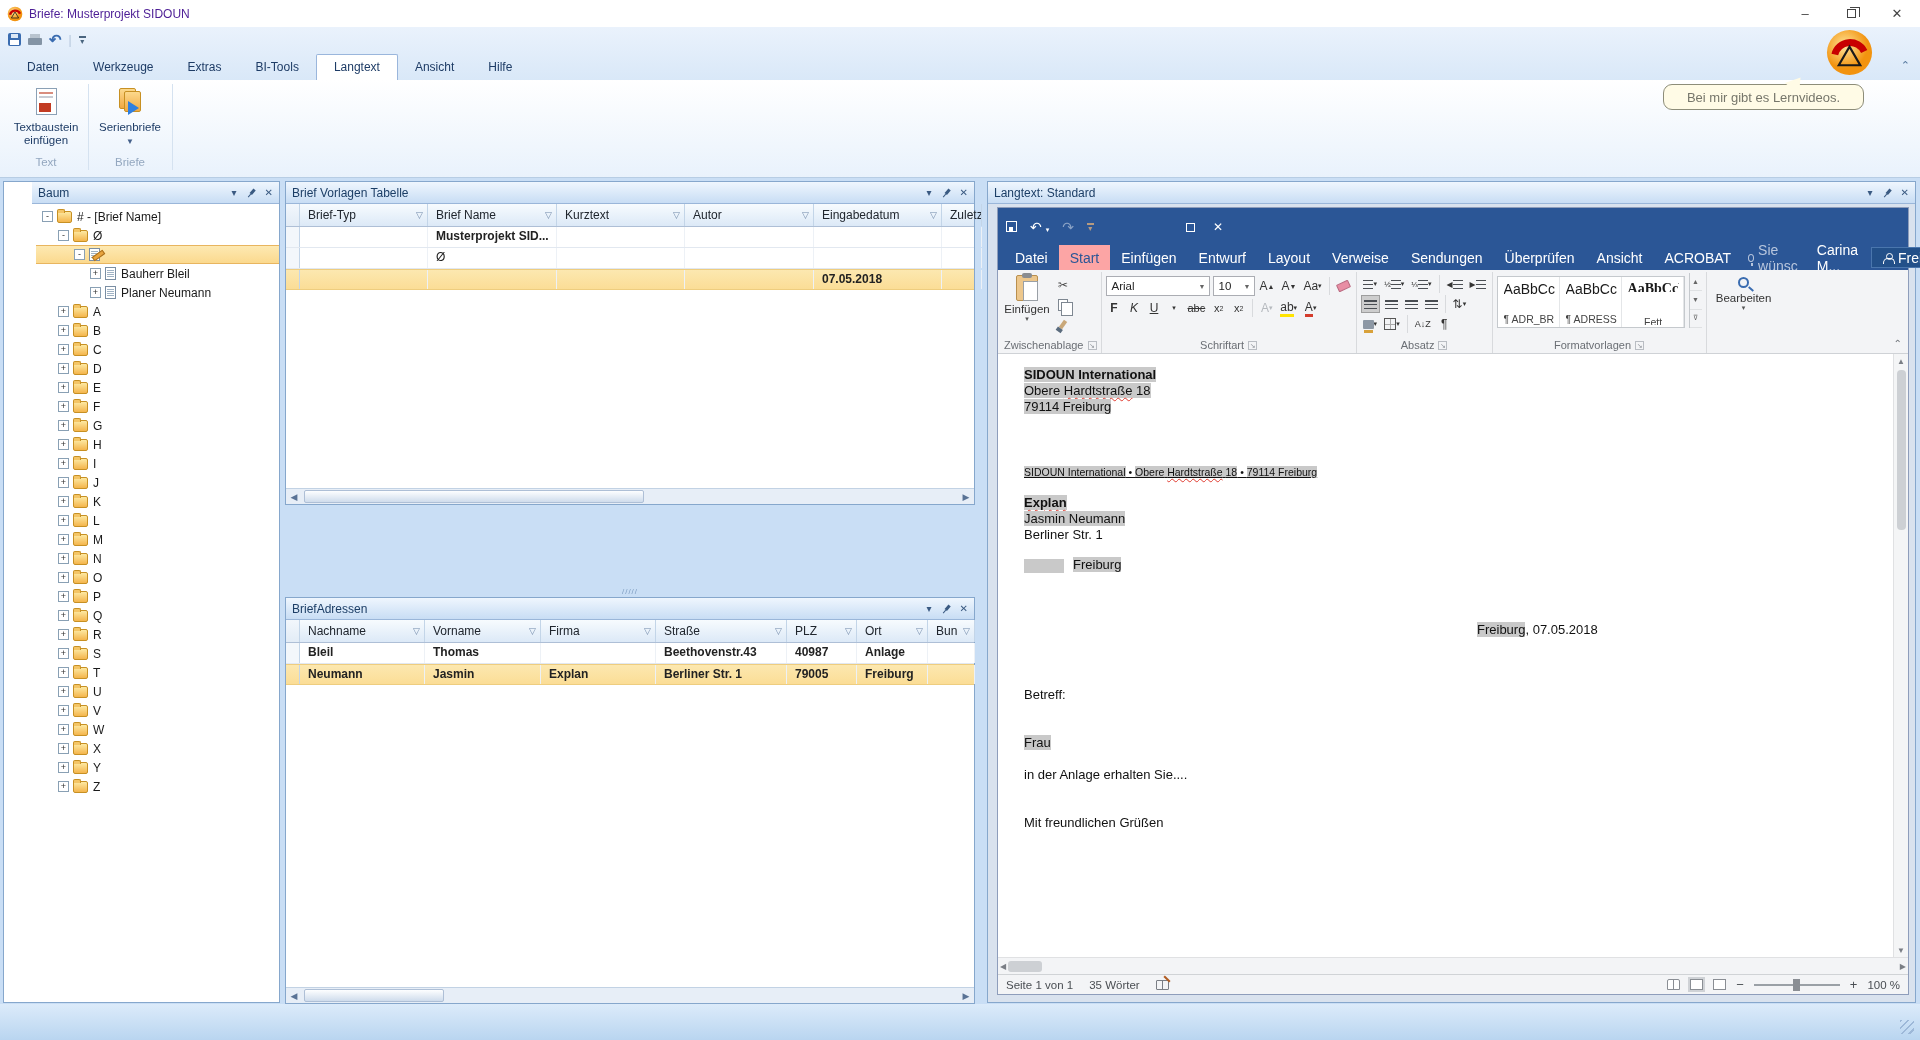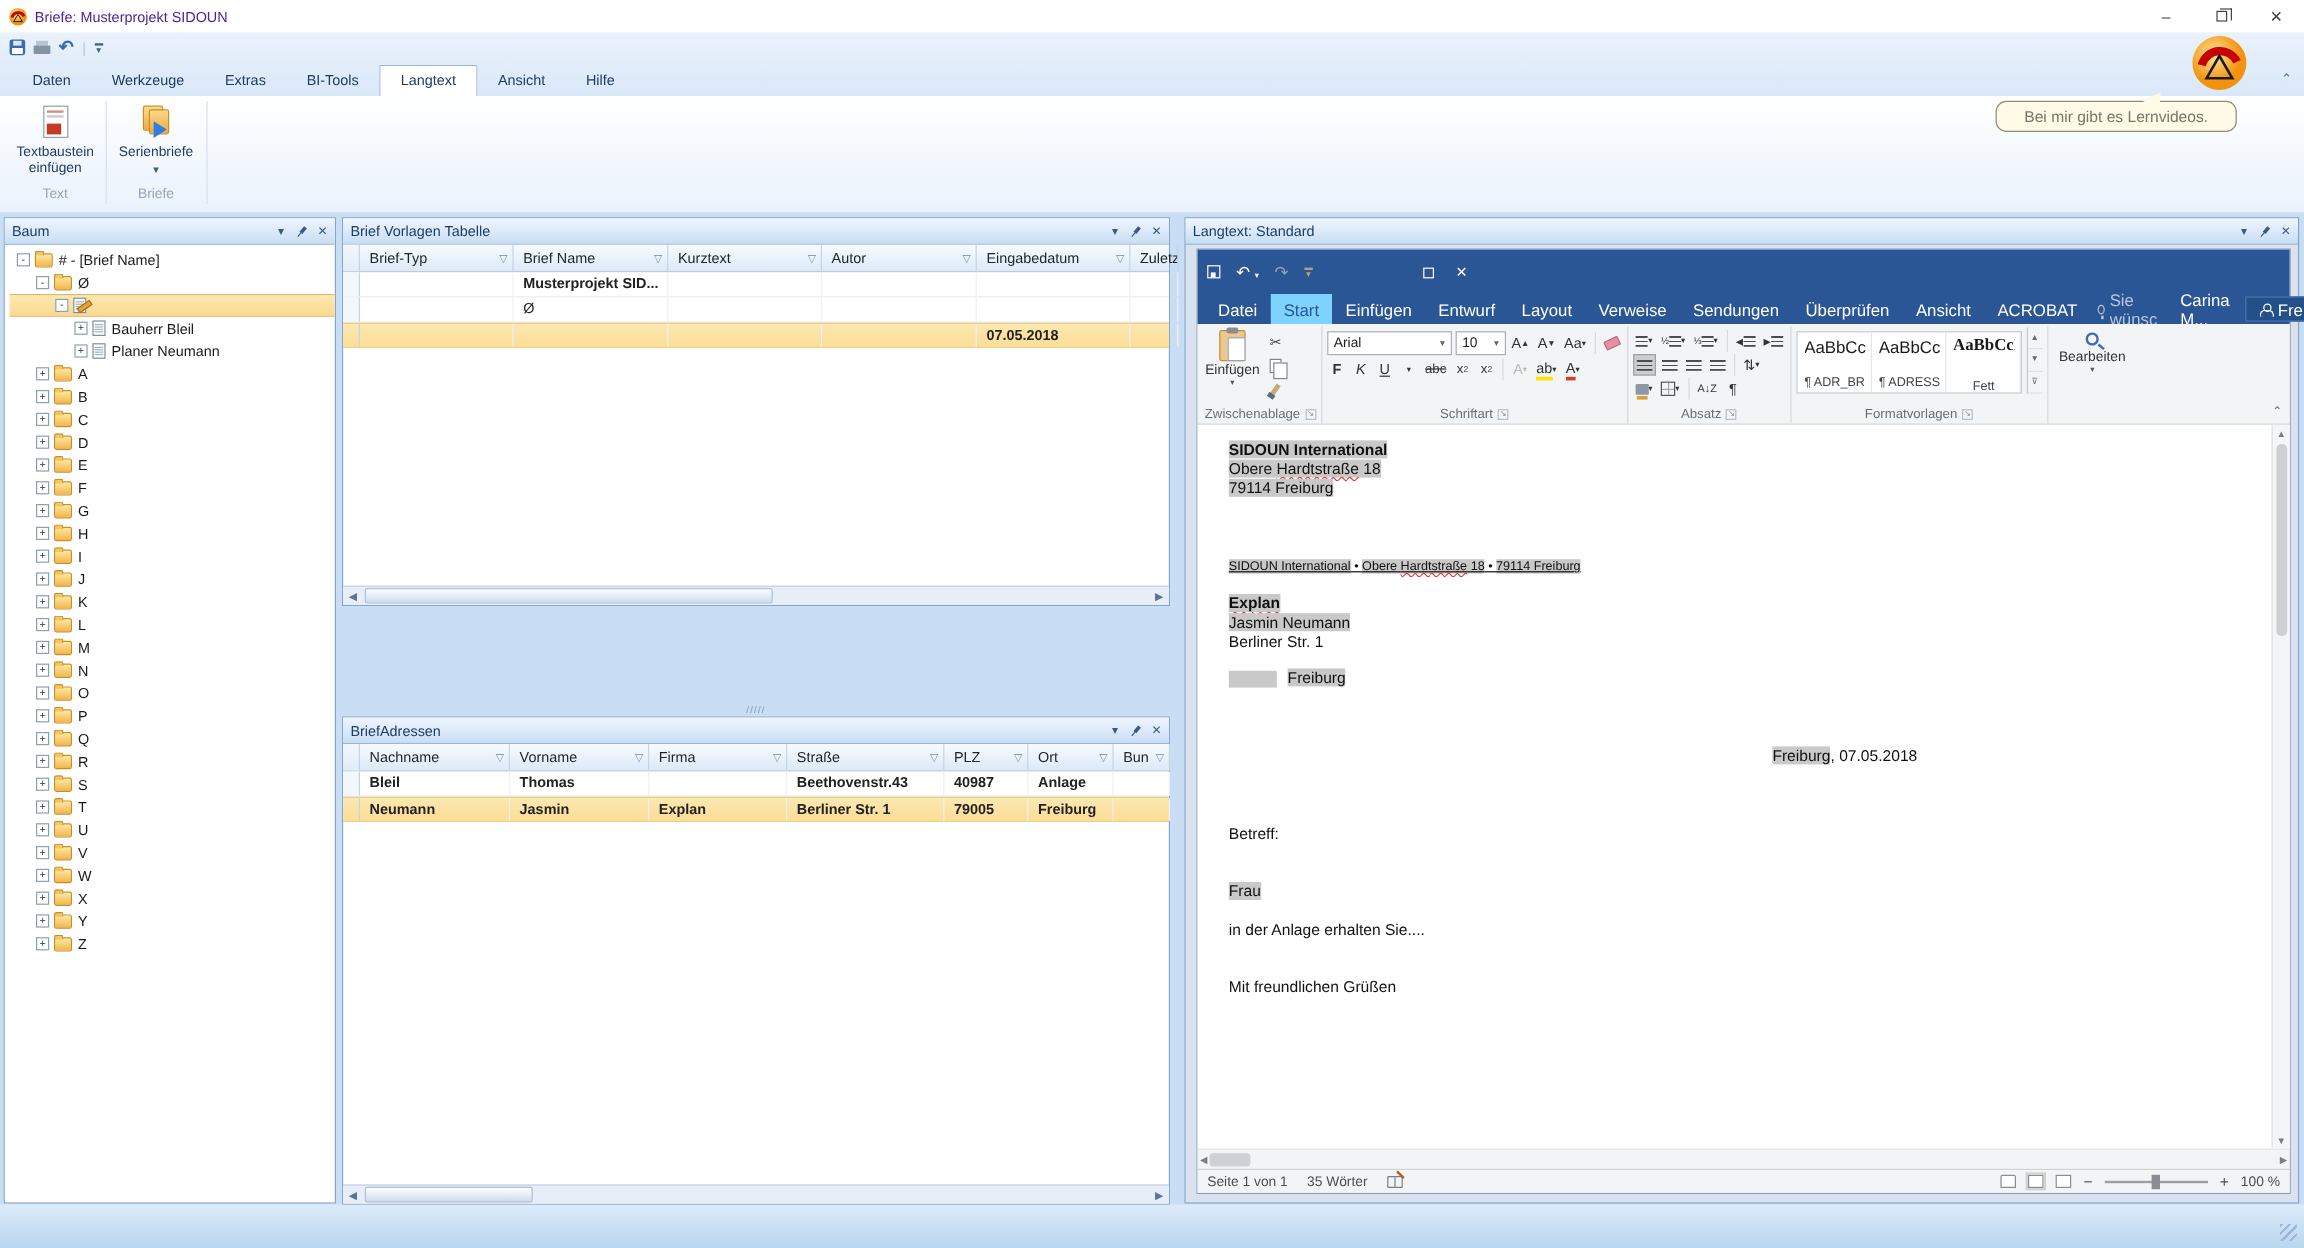--- a/index.html
+++ b/index.html
@@ -62,21 +62,21 @@
           background:repeating-linear-gradient(135deg,#9db8d8 0 2px,transparent 2px 5px); }
 
   .panel { position:absolute; border:1px solid #86a7cc; background:#fff; }
   .phead { height:22px; background:linear-gradient(#eff6fe,#c8ddf4); border-bottom:1px solid #9ab6d9; display:flex; align-items:center; padding:0 6px; color:#1c3e66; font-size:12px; }
   .phead .ph-icons { margin-left:auto; display:flex; align-items:center; gap:9px; color:#3a5a82; font-size:10px; }
   .pin { display:inline-block; width:10px; height:10px; position:relative; transform:rotate(40deg); }
   .pin::before { content:""; position:absolute; left:4px; top:0; width:3px; height:6px; background:#3a5a82; }
   .pin::after { content:""; position:absolute; left:5px; top:6px; width:1px; height:4px; background:#3a5a82; }
 
   
-  #treepanel { left:3px; top:181px; width:277px; height:822px; }
+  #treepanel { left:3px; top:181px; width:277px; height:822px;padding-left:28px; }
   .treebody { position:relative; padding:3px 0 0 4px; overflow:hidden; height:calc(100% - 22px); }
   .trow { height:19px; display:flex; align-items:center; font-size:12px; color:#1a1a1a; position:relative; }
   .trow.sel { background:linear-gradient(#fde9b2,#fbd98e); border-top:1px solid #e8b55f; border-bottom:1px solid #e8b55f; }
   .expander { width:11px; height:11px; border:1px solid #89a0b4; background:#fff; font-size:9px; line-height:9px; text-align:center; color:#333; margin-right:4px; flex:0 0 11px; }
   .folder { width:15px; height:12px; background:linear-gradient(#fde9a2,#f4b54c); border:1px solid #c79023; border-radius:1px 2px 2px 2px; position:relative; margin-right:5px; flex:0 0 15px; }
   .folder::before { content:""; position:absolute; left:-1px; top:-3px; width:6px; height:3px; background:#f4c566; border:1px solid #c79023; border-bottom:none; border-radius:2px 2px 0 0; }
   .docicon { width:11px; height:13px; background:#fff; border:1px solid #7a8ea3; position:relative; margin-right:5px; flex:0 0 11px; }
   .docicon::before { content:""; position:absolute; left:1px; top:2px; width:7px; height:1px; background:#9fb2c4; box-shadow:0 2px 0 #9fb2c4, 0 4px 0 #9fb2c4, 0 6px 0 #9fb2c4; }
   .editdoc::after { content:""; position:absolute; left:2px; top:4px; width:11px; height:3px; background:#e8a33d; transform:rotate(-35deg); border:1px solid #a76f1d; }
 
@@ -108,21 +108,21 @@
   .wsave { width:11px; height:11px; border:1.5px solid #fff; position:relative; }
   .wsave::before { content:""; position:absolute; left:2px; bottom:0; width:4px; height:4px; background:#fff; }
   .wundo { font-size:14px; line-height:1; }
   .wredo { font-size:14px; line-height:1; color:rgba(255,255,255,.45); }
   .wtitle .title-text { flex:1; text-align:center; font-size:11.5px; white-space:nowrap; overflow:hidden; color:#fff; }
   .wwinbtns { display:flex; gap:18px; margin-left:10px; font-size:12px; }
   .wrestore { width:9px; height:9px; border:1px solid #fff; margin-top:3px; }
 
   .wmenu { height:25px; background:#2b5696; display:flex; align-items:stretch; padding-left:6px; flex:0 0 25px; font-size:14px; }
   .wmi { display:flex; align-items:center; padding:0 11px; color:#fff; }
-  .wmi.active { background:#7dd3fc; color:#2b5696; }
+  .wmi.active { background:#fca5a5; color:#2b5696; }
   .wmi.dim { color:#b8c6dd; padding:0 6px; }
   .wmi.share { background:#235089; border:1px solid #4a76ad; margin:2px 4px 2px 2px; }
   .bulb { width:8px; height:8px; border-radius:50%; border:1px solid #b8c6dd; position:relative; margin-right:4px; }
   .bulb::after { content:""; position:absolute; left:2px; top:8px; width:2px; height:3px; background:#b8c6dd; }
   .person { width:10px; height:10px; position:relative; margin-right:5px; }
   .person::before { content:""; position:absolute; left:3px; top:0; width:5px; height:5px; border-radius:50%; border:1px solid #fff; }
   .person::after { content:""; position:absolute; left:0; bottom:-1px; width:10px; height:5px; border:1px solid #fff; border-bottom:none; border-radius:5px 5px 0 0; }
 
   .wribbon { height:84px; background:#f3f4f6; border-bottom:1px solid #cfd2d6; display:flex; padding:2px 2px 0 2px; flex:0 0 84px; position:relative; }
   .wgroup { display:flex; flex-direction:column; border-right:1px solid #d8dadd; padding:1px 4px 0 4px; }

